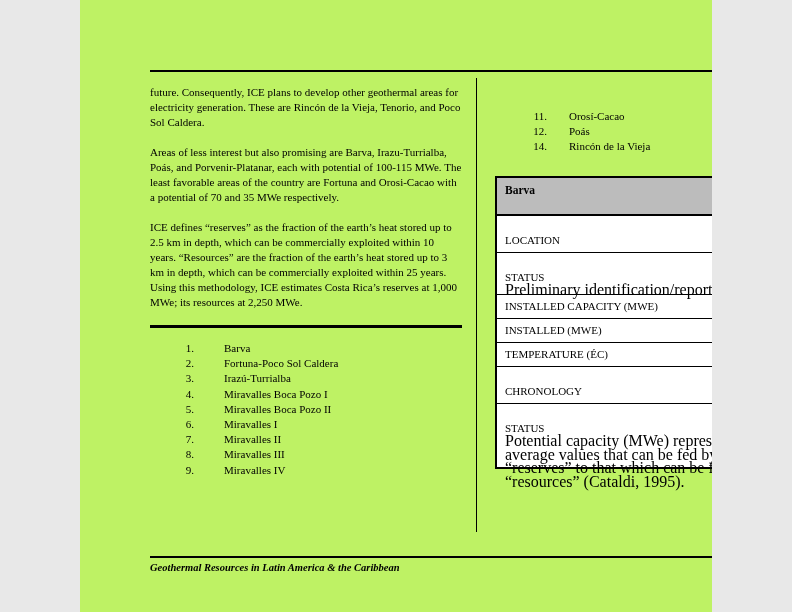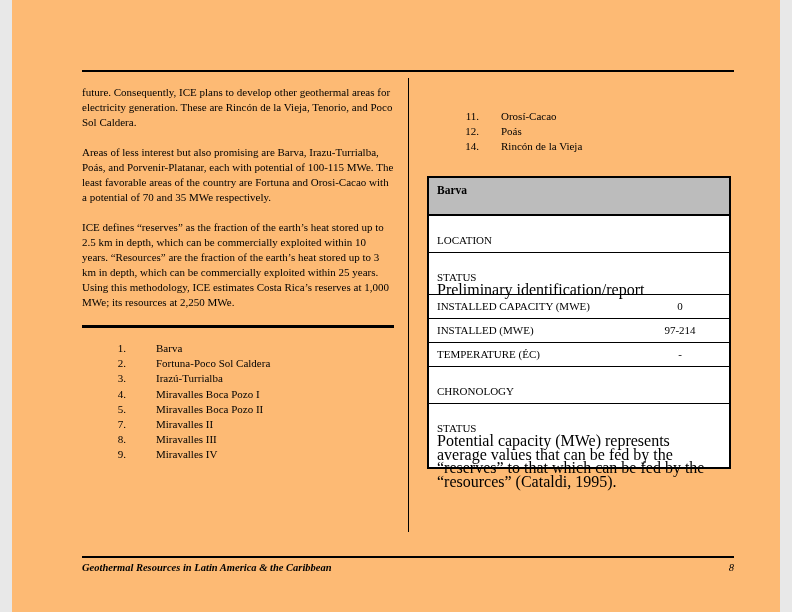--- a/index.html
+++ b/index.html
@@ -1,18 +1,18 @@
 <!DOCTYPE html>
 <html><head>
 <meta charset="utf-8">
 <style>
   html,body { margin:0; padding:0; background:#e8e8e8; }
   .page {
-    position:relative; width:768px; height:612px; margin:0 auto;
-    background:#fdba74; color:#000;
+    position:relative; width:632px; height:612px; margin:0 auto;
+    background:#bef264; color:#000;
     font-family:"Liberation Serif", serif;
     overflow:hidden;
   }
 
   
   .rule-top { position:absolute; left:70px; top:70px; width:652px; height:2px; background:#000; }
   .col-divider { position:absolute; left:396px; top:78px; width:1px; height:454px; background:#000; }
   .footer-rule { position:absolute; left:70px; top:556px; width:652px; height:1.5px; background:#000; }
 
   
@@ -71,20 +71,21 @@
     <p class="body-text">Areas of less interest but also promising are Barva, Irazu-Turrialba, Poás, and Porvenir-Platanar, each with potential of 100-115 MWe.  The least favorable areas of the country are Fortuna and Orosi-Cacao with a potential of 70 and 35 MWe respectively.</p>
     <p class="body-text">ICE defines “reserves” as the fraction of the earth’s heat stored up to 2.5 km in depth, which can be commercially exploited within 10 years.  “Resources” are the fraction of the earth’s heat stored up to 3 km in depth, which can be commercially exploited within 25 years.  Using this methodology, ICE estimates Costa Rica’s reserves at 1,000 MWe; its resources at 2,250 MWe.</p>
     <div class="thick-rule"></div>
 
     <div class="num-list">
       <div class="num-item"><span class="num">1.</span><span class="lbl">Barva</span></div>
       <div class="num-item"><span class="num">2.</span><span class="lbl">Fortuna-Poco Sol Caldera</span></div>
       <div class="num-item"><span class="num">3.</span><span class="lbl">Irazú-Turrialba</span></div>
       <div class="num-item"><span class="num">4.</span><span class="lbl">Miravalles Boca Pozo I</span></div>
       <div class="num-item"><span class="num">5.</span><span class="lbl">Miravalles Boca Pozo II</span></div>
+      <div class="num-item"><span class="num">6.</span><span class="lbl">Miravalles I</span></div>
       <div class="num-item"><span class="num">7.</span><span class="lbl">Miravalles II</span></div>
       <div class="num-item"><span class="num">8.</span><span class="lbl">Miravalles III</span></div>
       <div class="num-item"><span class="num">9.</span><span class="lbl">Miravalles IV</span></div>
     </div>
   </div>
 
   <div class="right-list">
     <div class="num-item"><span class="num">11.</span><span class="lbl">Orosí-Cacao</span></div>
     <div class="num-item"><span class="num">12.</span><span class="lbl">Poás</span></div>
     <div class="num-item"><span class="num">14.</span><span class="lbl">Rincón de la Vieja</span></div>

